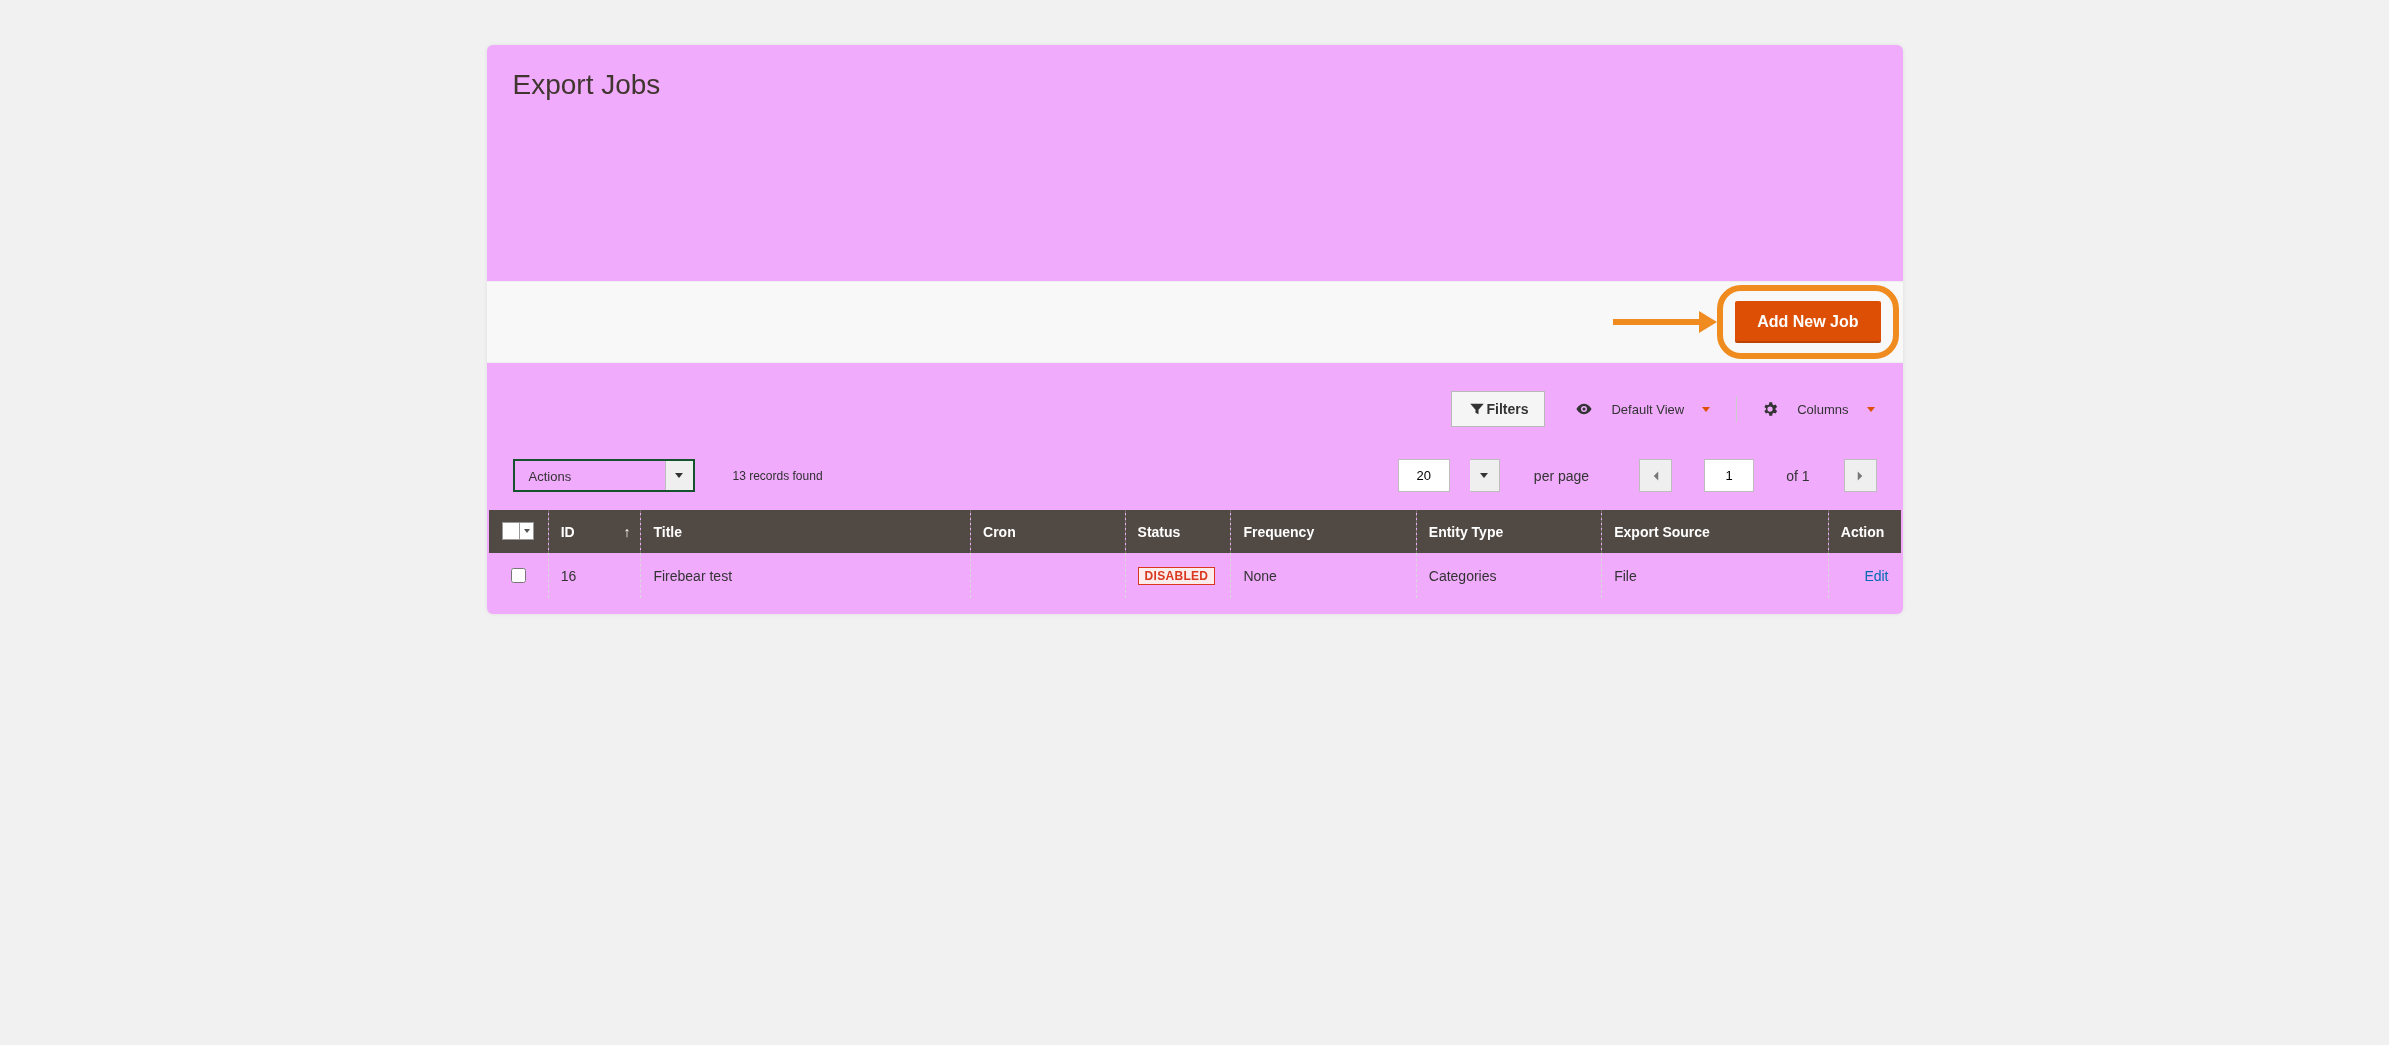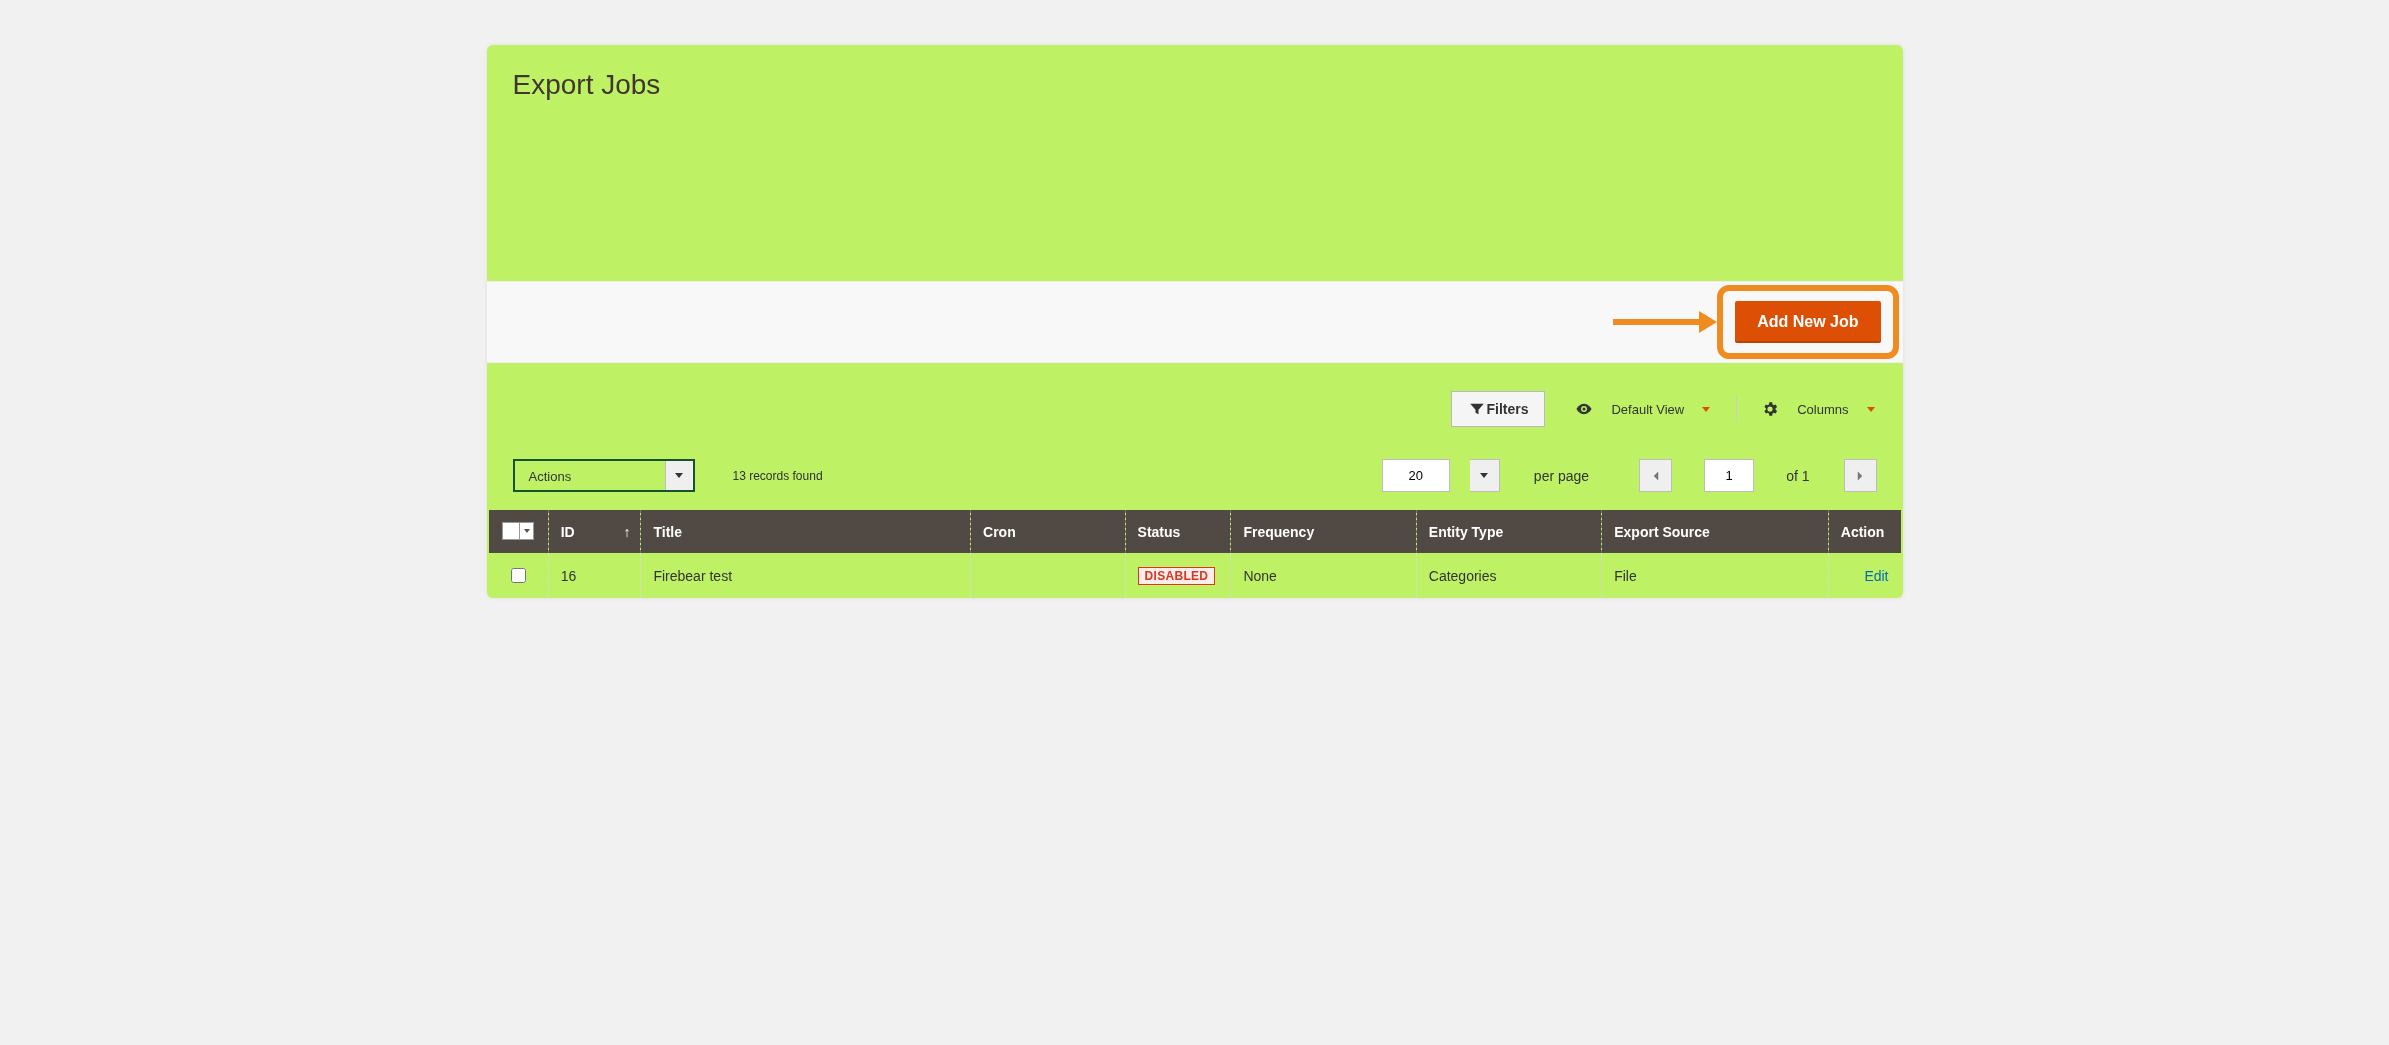--- a/index.html
+++ b/index.html
@@ -5,25 +5,25 @@
   * { box-sizing: border-box; }
   html, body {
     margin: 0; padding: 0;
     font-family: -apple-system, "Helvetica Neue", Helvetica, Arial, sans-serif;
     background: #f1f1f1;
     color: #333;
   }
   .wrap {
     width: 1416px;
     margin: 45px auto;
-    background: #bef264;
+    background: #f0abfc;
     border-radius: 6px;
     box-shadow: 0 0 4px rgba(0,0,0,0.08);
     position: relative;
-    padding-bottom: 0;
+    padding-bottom: 16px;
   }
   .page-title {
     padding: 24px 26px 10px 26px;
     font-size: 28px;
     font-weight: 400;
     color: #41362f;
   }
   .spacer { height: 170px; }
   .header-actions {
     background: #f8f8f8;
@@ -31,21 +31,21 @@
     border-bottom: 1px solid #eee;
     height: 82px;
     position: relative;
   }
   .highlight-box {
     position: absolute;
     right: 4px;
     top: 50%;
     transform: translateY(-50%);
     border: 6px solid #ef8b1f;
-    border-radius: 12px;
+    border-radius: 24px;
     padding: 10px 12px;
   }
   .add-btn {
     background: #dd4f05;
     color: #fff;
     border: 0;
     padding: 12px 22px;
     font-size: 16px;
     font-weight: 600;
     border-radius: 2px;
@@ -139,21 +139,21 @@
     background: #efefef;
     display: flex; align-items: center; justify-content: center;
   }
   .records {
     font-size: 12px;
     color: #303030;
     margin-left: 18px;
   }
   .spacer-flex { flex: 1; }
   .page-size-input {
-    width: 68px; height: 33px;
+    width: 52px; height: 33px;
     border: 1px solid #bdbdbd;
     text-align: center;
     font-size: 13px;
   }
   .page-size-caret {
     width: 30px; height: 33px;
     border: 1px solid #bdbdbd;
     border-left: 0;
     background: #efefef;
     display: inline-flex; align-items: center; justify-content: center;

